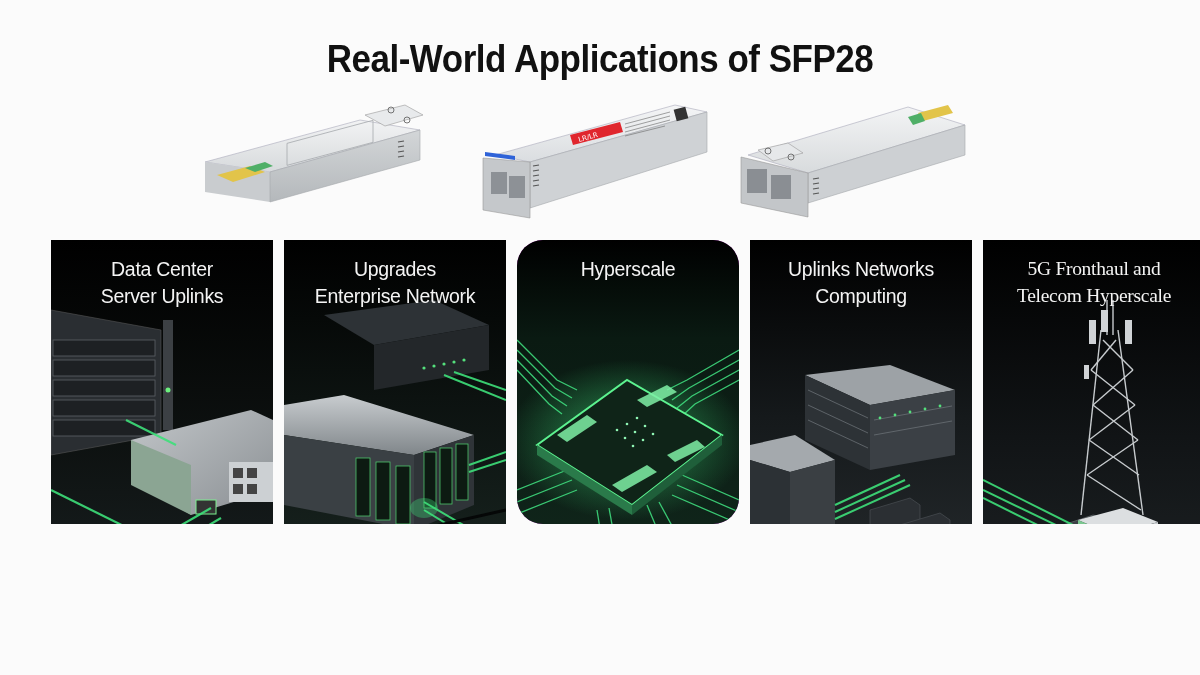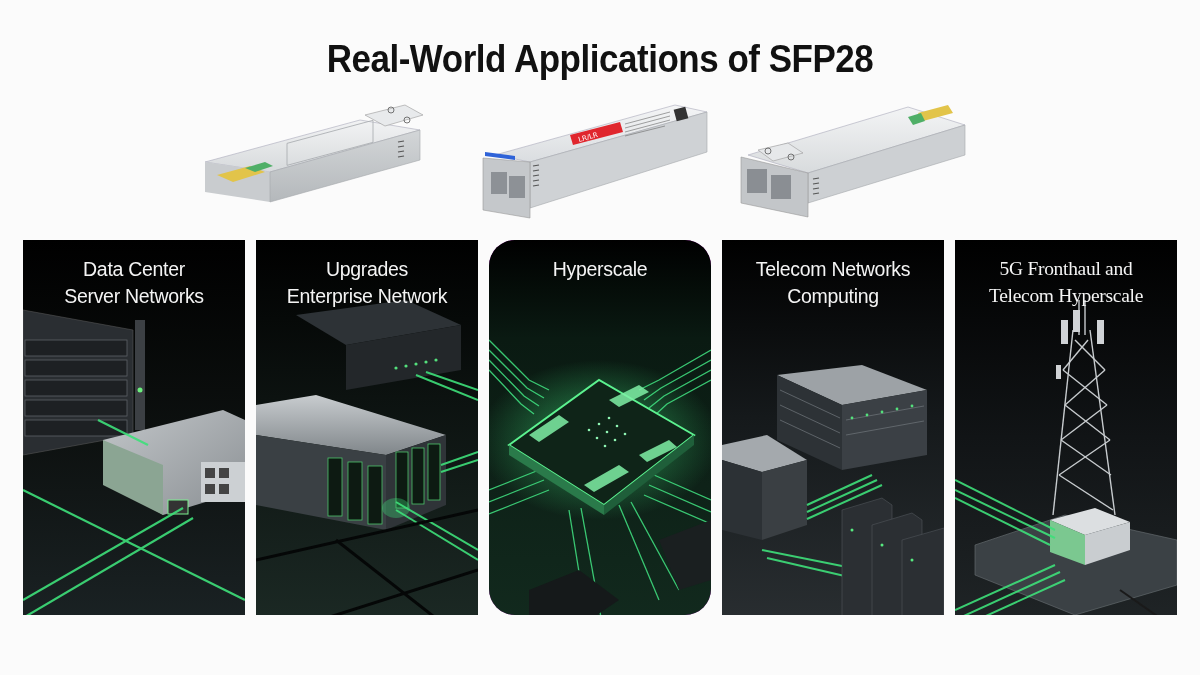--- a/index.html
+++ b/index.html
@@ -13,22 +13,22 @@
     position: absolute; left: 0; top: 38px; width: 1200px;
     text-align: center; font-size: 38px; font-weight: bold;
     color: #111; letter-spacing: -0.5px;
     transform: scaleX(0.92);
   }
   
   .module { position: absolute; }
   .module svg { display: block; }
   
   .panel {
-    position: absolute; top: 240px; width: 222px; height: 375px;
-    background: #a21caf; overflow: hidden;
+    position: absolute; top: 240px; width: 222px; height: 284px;
+    background: #a21caf; overflow: hidden; margin-left: 28px;
   }
   .panel .scene { position: absolute; left: 0; top: 0; width: 222px; height: 394px; }
   .panel .label {
     position: absolute; left: 0; top: 16px; width: 222px;
     text-align: center; color: #f4f4f4; font-size: 19.5px; line-height: 26.5px;
     letter-spacing: -0.3px;
     z-index: 2;
   }
 </style>
 </head>
@@ -162,21 +162,21 @@
     <rect x="145" y="260" width="20" height="14" fill="#333" stroke="#7df08f" stroke-width="1"></rect>
     <g stroke="#3ee07a" stroke-width="2.2" fill="none" opacity="0.9">
       <line x1="0" y1="250" x2="222" y2="360"></line>
       <line x1="0" y1="360" x2="160" y2="268"></line>
       <line x1="0" y1="378" x2="170" y2="278"></line>
       <line x1="75" y1="180" x2="125" y2="205"></line>
     </g>
   </svg>
   <div class="label">
     <div>Data Center</div>
-    <div>Server Networks</div>
+    <div>Server Uplinks</div>
   </div>
 </div>
 
 <div class="panel" style="left:256px;">
   <svg class="scene" viewBox="0 0 222 394">
     <defs>
       <linearGradient id="p2bg" x1="0" y1="0" x2="0" y2="1">
         <stop offset="0" stop-color="#000"></stop>
           <stop offset="0.4" stop-color="#0c1210"></stop>
           <stop offset="1" stop-color="#1c2a25"></stop>
@@ -333,21 +333,21 @@
       <polygon points="150,285 190,273 200,280 200,390 160,394 150,394"></polygon>
       <polygon points="180,300 222,288 222,394 180,394"></polygon>
     </g>
     <g fill="#57ea80">
         <circle cx="130" cy="290" r="1.5"></circle>
         <circle cx="160" cy="305" r="1.5"></circle>
         <circle cx="190" cy="320" r="1.5"></circle>
       </g>
   </svg>
   <div class="label">
-    <div>Telecom Networks</div>
+    <div>Uplinks Networks</div>
     <div>Computing</div>
   </div>
 </div>
 
 <div class="panel" style="left:955px;font-family:Liberation Serif, serif;">
   <svg class="scene" viewBox="0 0 222 394">
     <defs>
       <linearGradient id="p5bg" x1="0" y1="0" x2="0" y2="1">
         <stop offset="0" stop-color="#000"></stop>
           <stop offset="0.5" stop-color="#111416"></stop>

